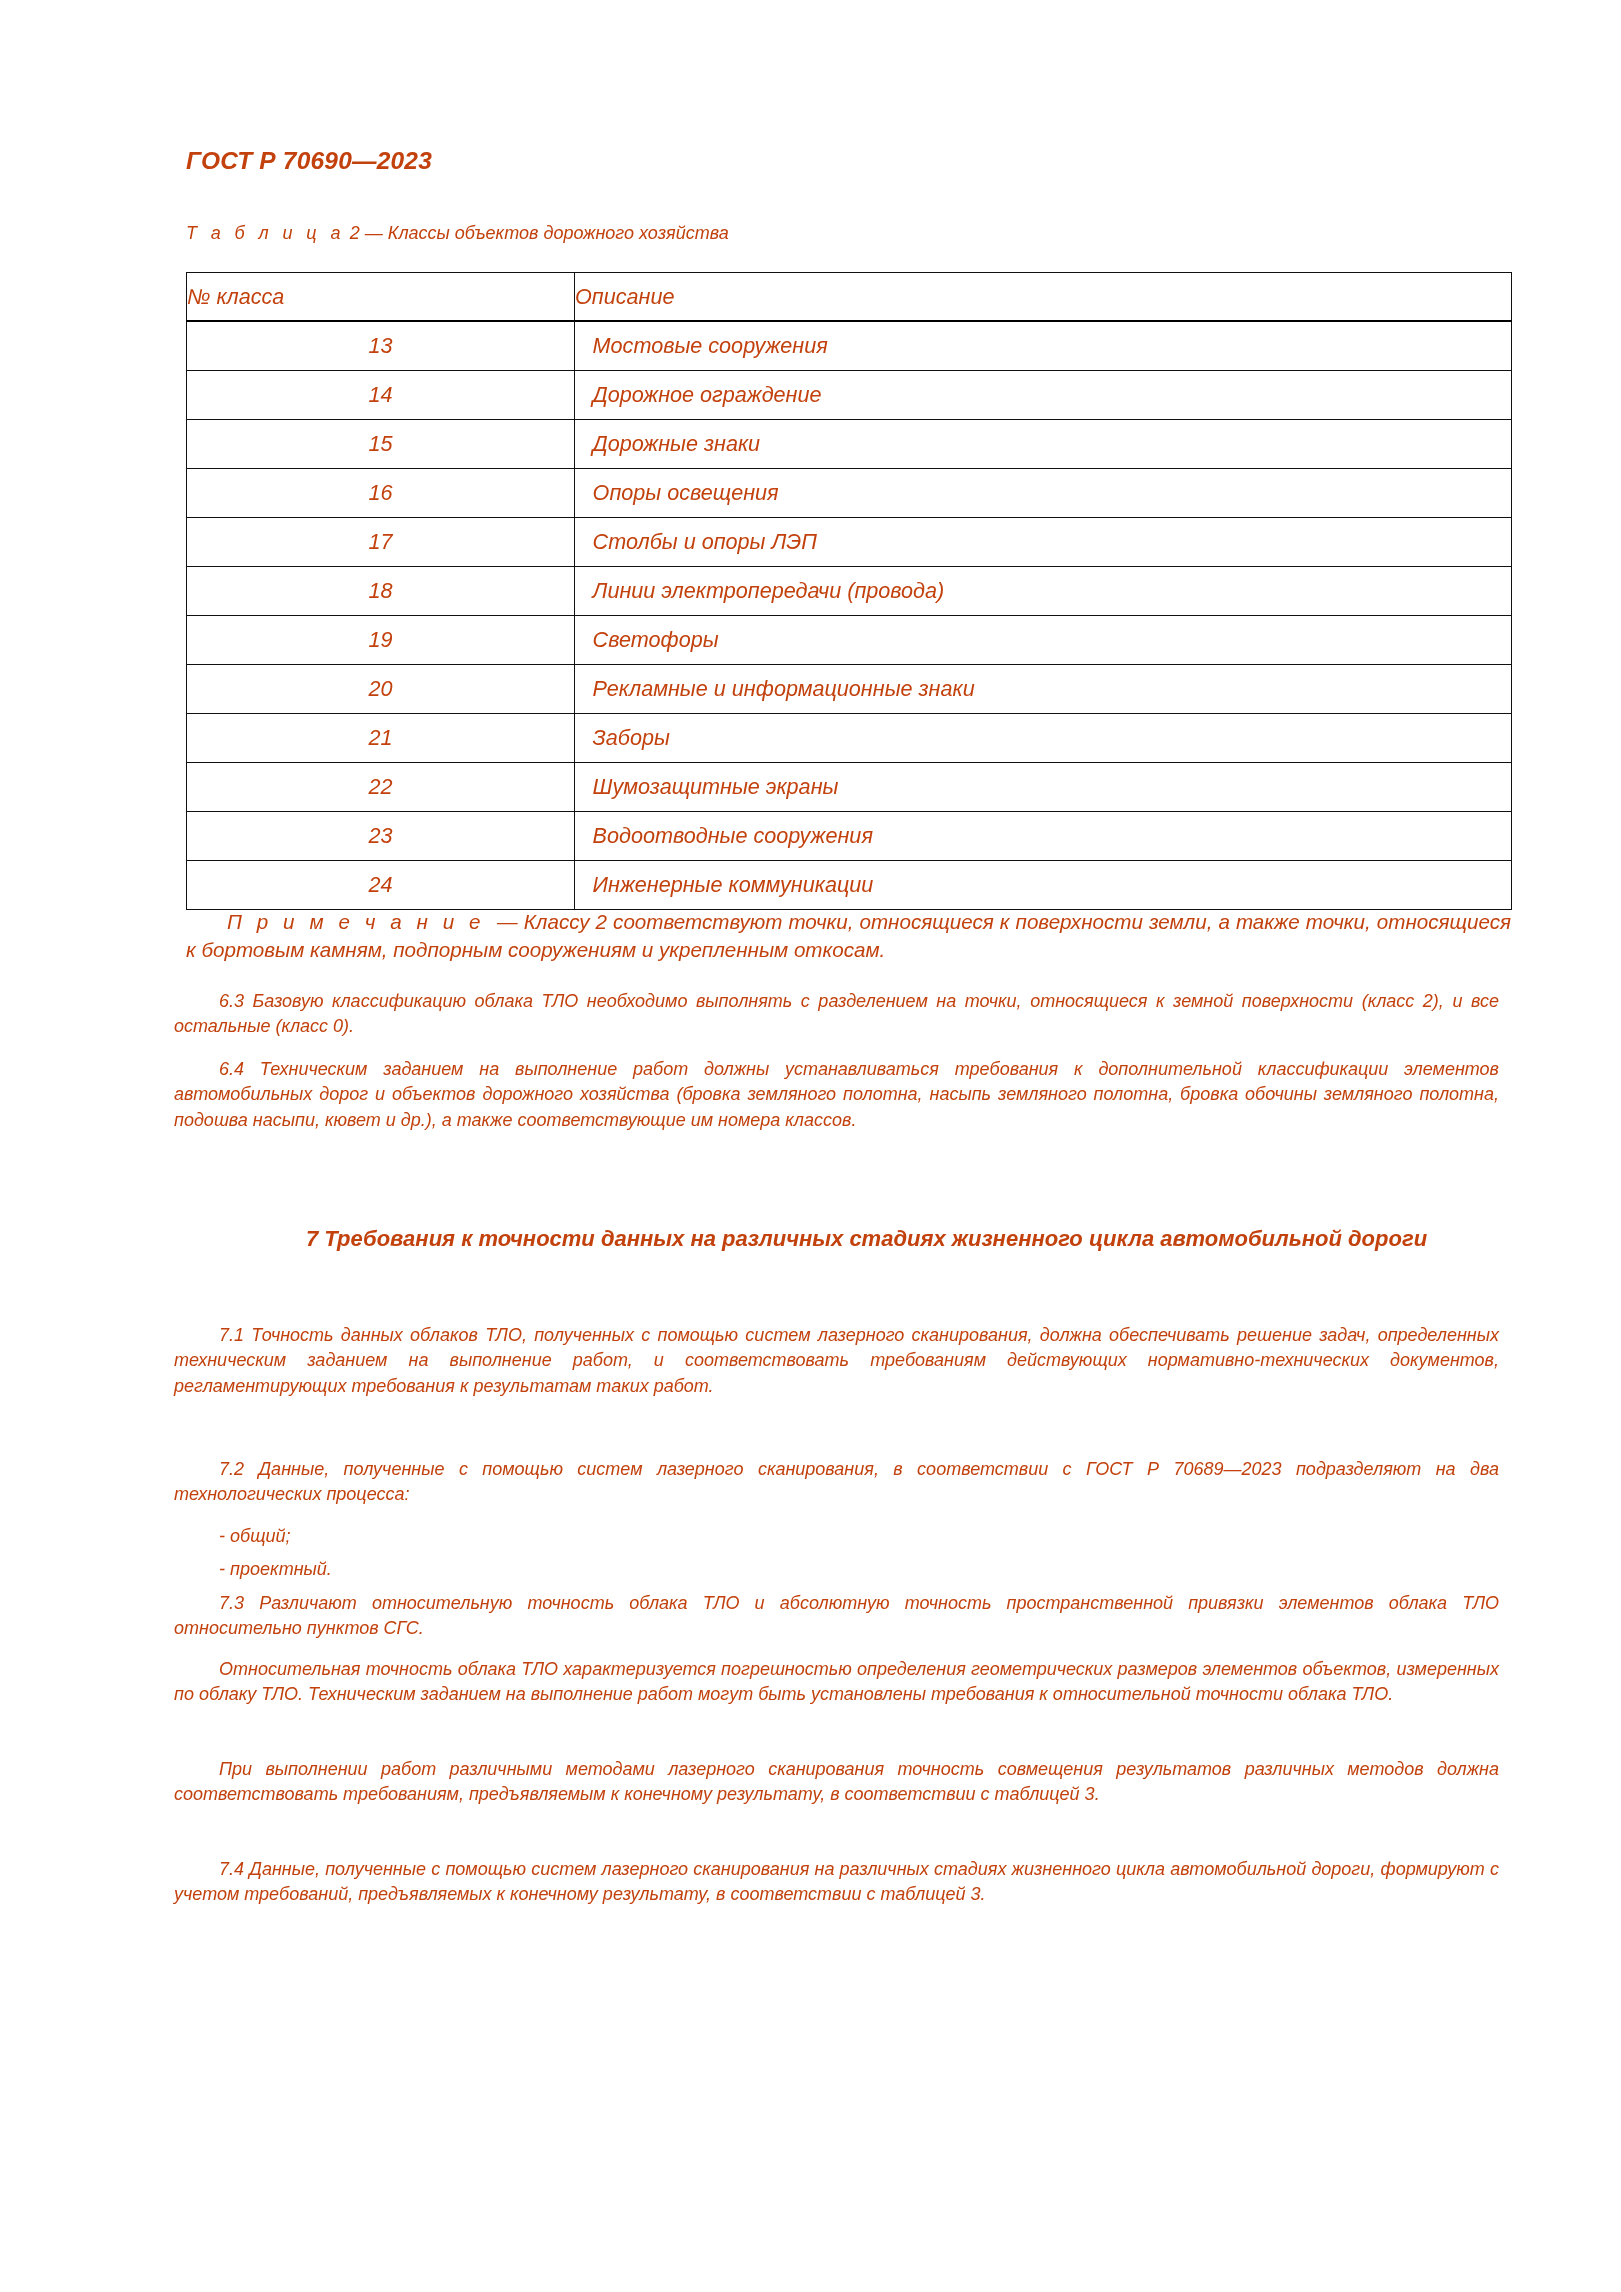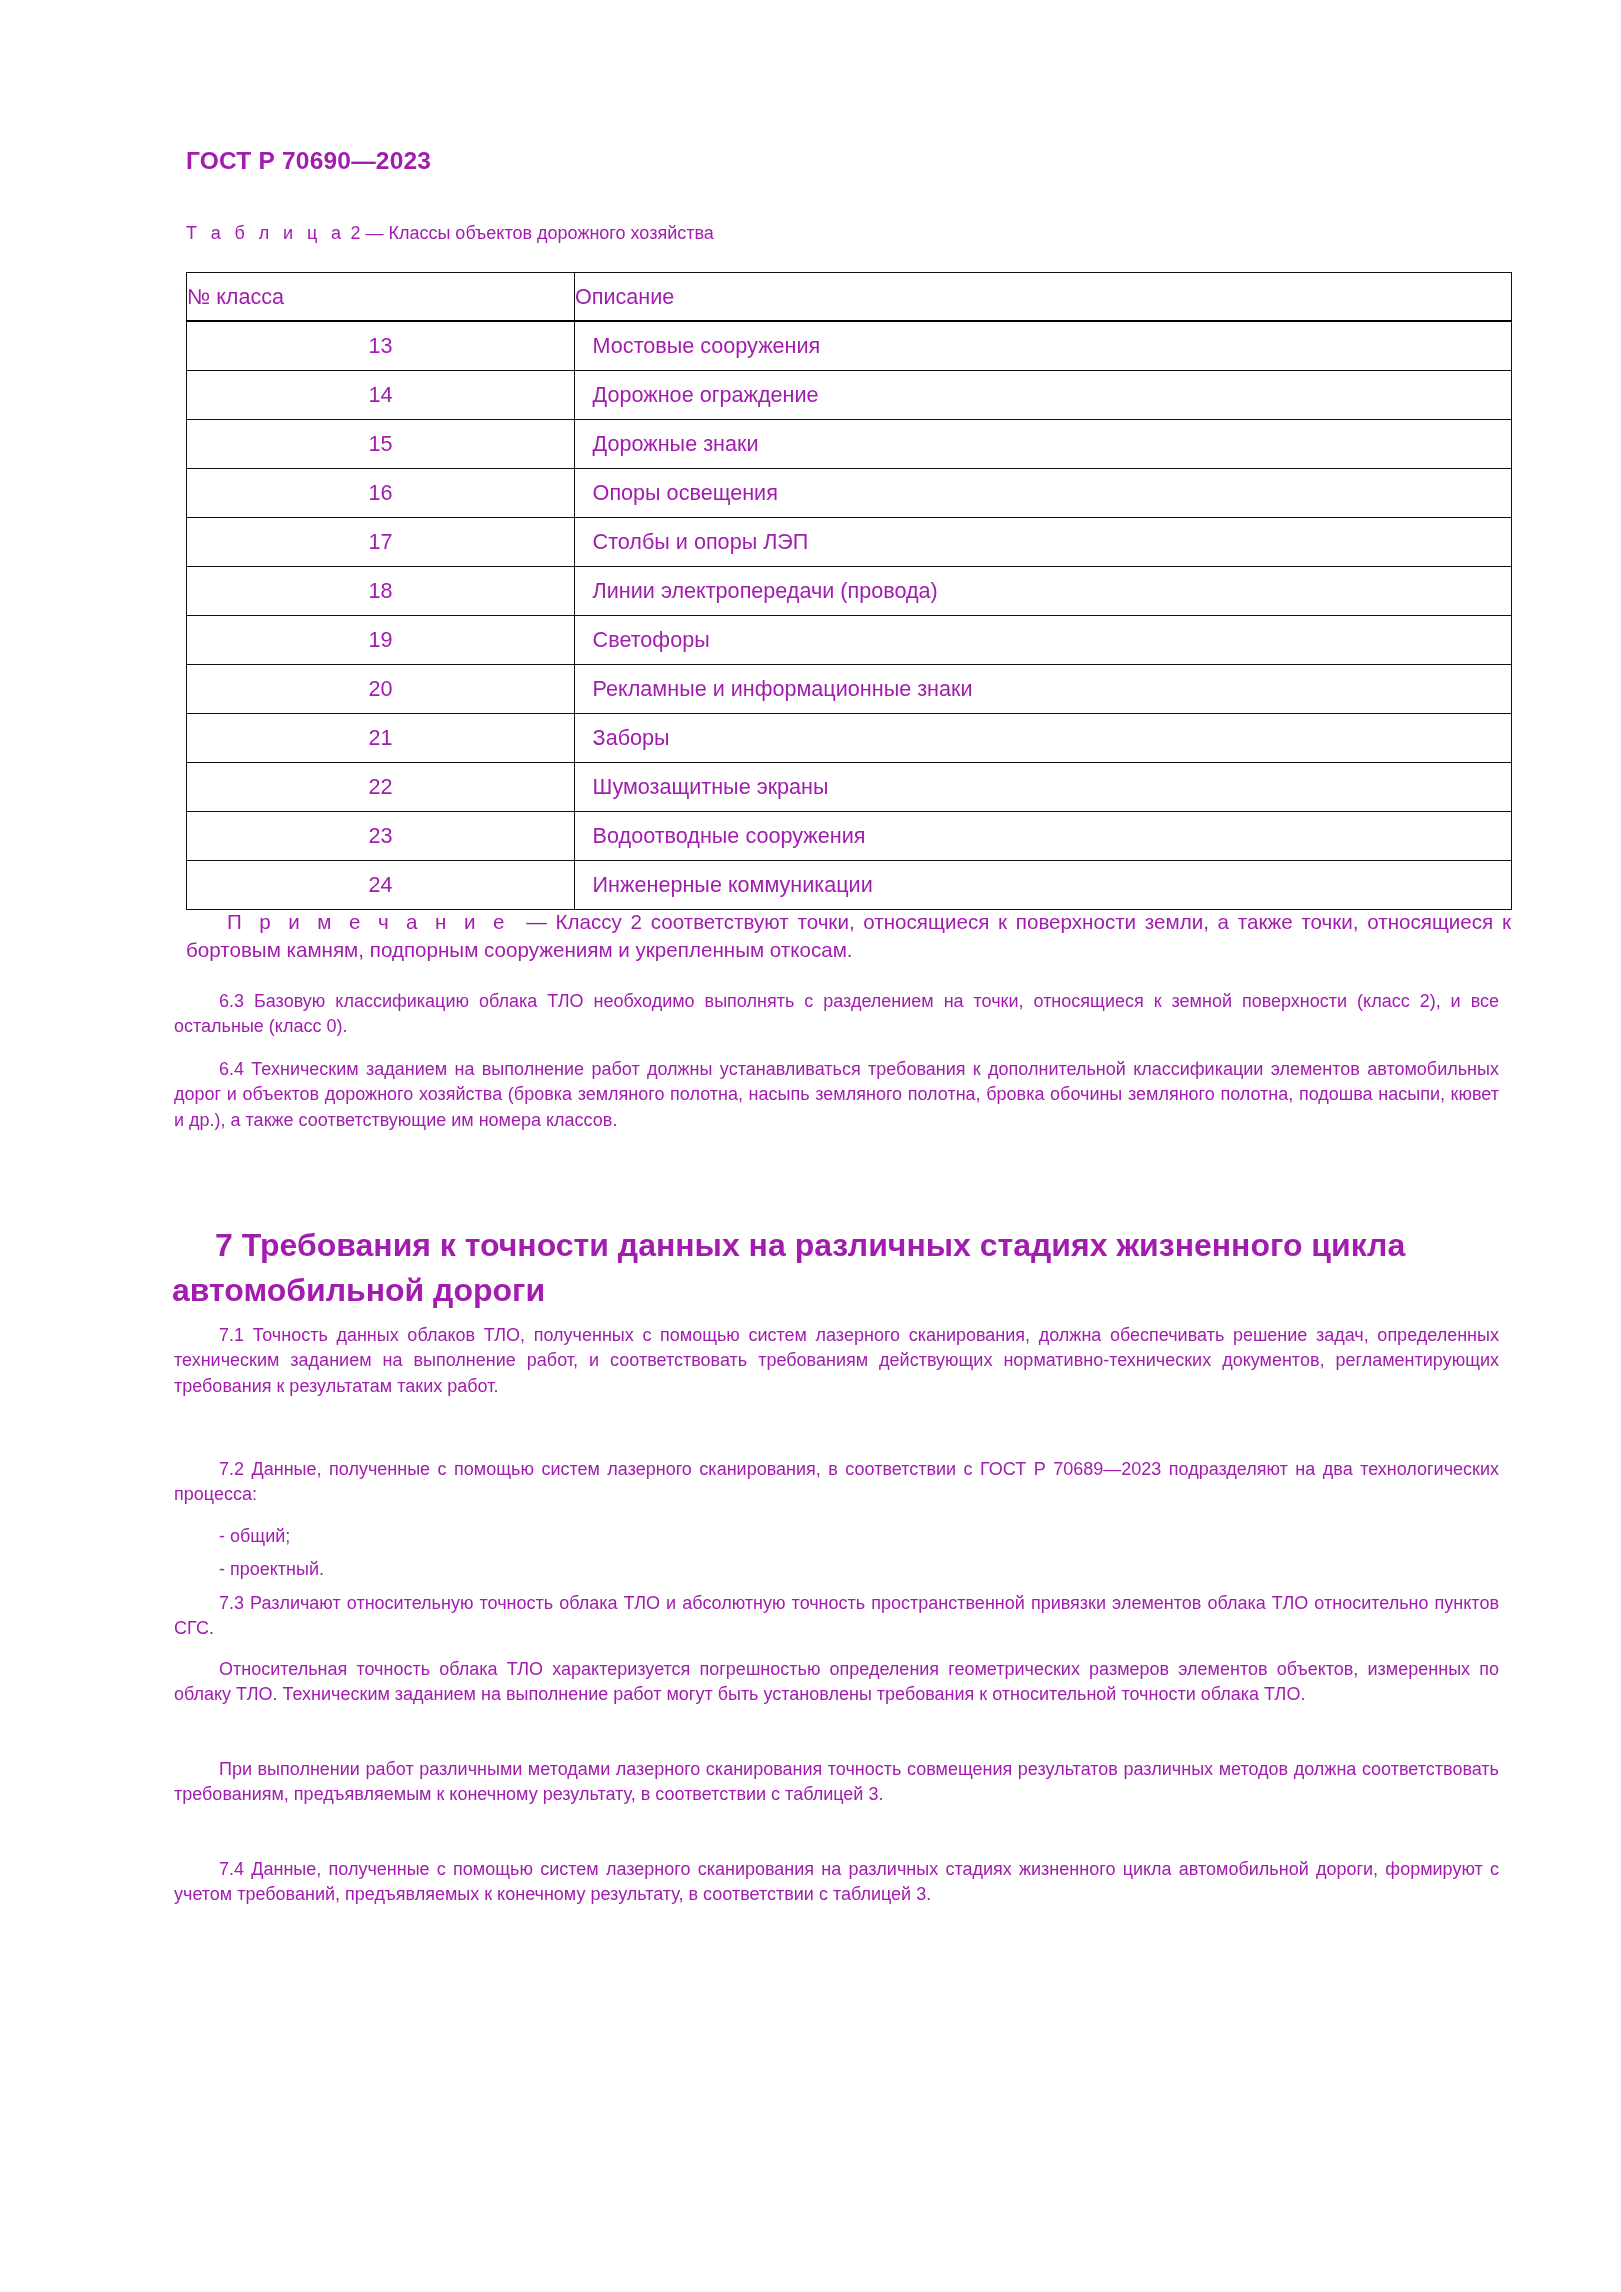--- a/index.html
+++ b/index.html
@@ -6,23 +6,24 @@
     margin: 0;
     padding: 0;
     background: #ffffff;
   }
   .page {
     position: relative;
     width: 1621px;
     height: 1937px;
     background: #ffffff;
     font-family: "Liberation Sans", sans-serif;
-    color: #a21caf;
+    color: #c2410c;
     box-sizing: border-box;
     overflow: hidden;
+    font-style: italic;
   }
 
   
   .running-head {
     position: absolute;
     left: 186px;
     top: 147px;
     font-size: 24.5px;
     font-weight: bold;
     letter-spacing: 0.2px;
@@ -107,27 +108,27 @@
     text-justify: inter-word;
     hyphens: manual;
   }
   .para.nojust { text-align: left; }
   .indent { display: inline-block; width: 45px; }
   .indent-small { display: inline-block; width: 45px; }
 
   
   .section-head {
     position: absolute;
-    left: 172px;
+    left: 198px;
     top: 1223px;
     width: 1294px;
-    font-size: 32px;
+    font-size: 22px;
     font-weight: bold;
     line-height: 1.42;
-    text-align: left;
+    text-align: center;
   }
   .section-head .head-indent { display: inline-block; width: 43px; }
 
   
   .page-number {
     position: absolute;
     left: 169px;
     top: 2080px;
     font-size: 22.5px;
     font-family: "Liberation Serif", serif;

